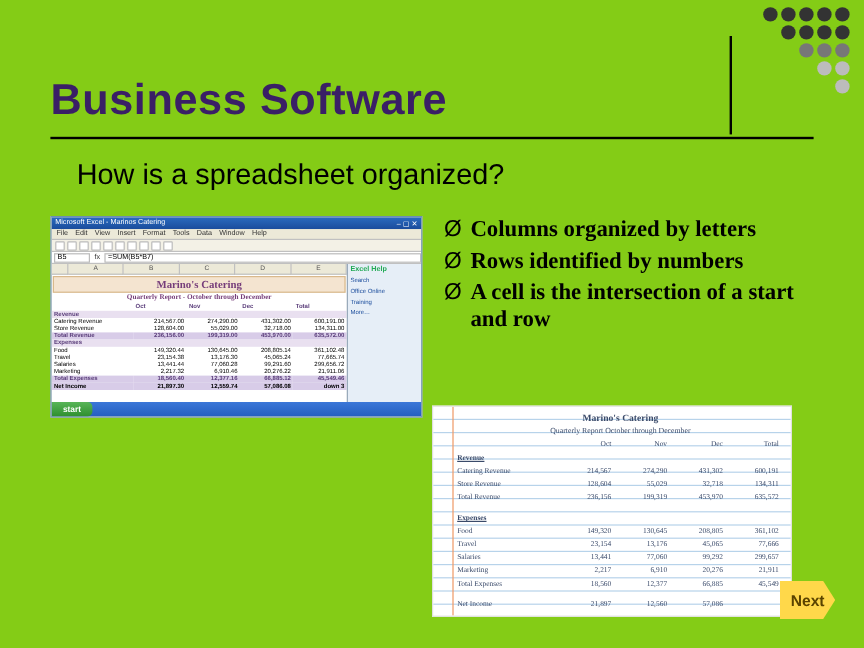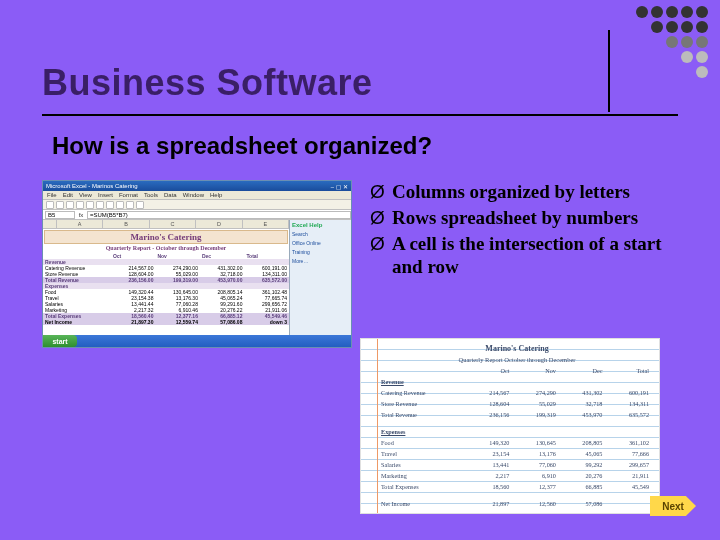--- a/index.html
+++ b/index.html
@@ -1,34 +1,34 @@
 <!DOCTYPE html>
 <html><head>
 <meta charset="utf-8">
 <style>
   * { box-sizing: border-box; margin: 0; padding: 0; }
   html, body { width: 720px; height: 540px; font-family: Arial, Helvetica, sans-serif; background: #fff; overflow: hidden; }
-  .slide { position: relative; width: 720px; height: 540px; background: #8b5cf6; }
+  .slide { position: relative; width: 720px; height: 540px; background: #84cc16; }
 
   
   .corner-dots { position: absolute; top: 6px; right: 12px; display: grid; grid-template-columns: repeat(5, 12px); grid-auto-rows: 12px; grid-gap: 3px; }
   .corner-dots .d { width: 12px; height: 12px; border-radius: 50%; }
   .d.a { background: #333; }
   .d.b { background: #777; }
   .d.c { background: #bcbcbc; }
   .d.e { background: transparent; }
 
   
   .title-wrap { position: absolute; top: 62px; left: 42px; right: 42px; }
   .title { font-size: 36px; font-weight: 700; color: #3a1f66; letter-spacing: 0.5px; }
   .title-rule { position: absolute; left: 42px; right: 42px; top: 114px; height: 2px; background: #000; }
   .title-rule-short { position: absolute; right: 110px; top: 30px; width: 2px; height: 82px; background: #000; }
 
   
-  .subtitle { position: absolute; top: 132px; left: 52px; font-size: 24px; color: #000; font-weight: bold; }
+  .subtitle { position: absolute; top: 132px; left: 64px; font-size: 24px; color: #000; }
 
   
   .body { position: absolute; top: 180px; left: 42px; right: 42px; bottom: 30px; display: flex; gap: 18px; }
   .left-col { width: 310px; display: flex; flex-direction: column; gap: 10px; }
   .right-col { flex: 1; }
 
   
   ul.bullets { list-style: none; padding-left: 0; }
   ul.bullets li { position: relative; padding-left: 22px; font-size: 19px; font-weight: 700; color: #000; line-height: 1.25; margin-bottom: 2px; font-family: Georgia, 'Times New Roman', serif; }
   ul.bullets li .marker { position: absolute; left: 0; top: 0; font-family: Arial, sans-serif; font-weight: 400; }
@@ -69,21 +69,21 @@
   .ledger .rule { border-bottom: 1px solid #b7d3ea; height: 11px; }
   .ledger .content { position:absolute; left:20px; top:4px; right:6px; font-size:7px; line-height:11px; }
   .ledger .lt { text-align:center; font-weight:700; font-size:8px; }
   .ledger .ls { text-align:center; font-size:6.5px; }
   .ledger table { width:100%; font-size:6.2px; border-collapse:collapse; }
   .ledger td { padding:0; height:11px; vertical-align:bottom; }
   .ledger td.n { text-align:right; padding-right:4px; }
   .ledger .hd { font-weight:700; text-decoration: underline; }
 
   
-  .next-btn { position: absolute; right: 24px; bottom: 24px; width: 46px; height: 20px; background: #ffd84a; border: none; display: flex; align-items: center; justify-content: center; font-size: 10px; font-weight: 700; color: #5a4300; font-family: Arial, sans-serif; clip-path: polygon(0 0, 78% 0, 100% 50%, 78% 100%, 0 100%); cursor: pointer; }
+  .next-btn { position: absolute; right: 24px; bottom: 24px; width: 46px; height: 32px; background: #ffd84a; border: none; display: flex; align-items: center; justify-content: center; font-size: 13px; font-weight: 700; color: #5a4300; font-family: Arial, sans-serif; clip-path: polygon(0 0, 78% 0, 100% 50%, 78% 100%, 0 100%); cursor: pointer; }
 </style>
 </head>
 <body>
 
 <div class="slide">
 
   <div class="corner-dots">
     <span class="d a"></span>
       <span class="d a"></span>
       <span class="d a"></span>
@@ -261,21 +261,21 @@
         <div class="taskbar">
           <div class="start">start</div>
         </div>
       </div>
 
     </div>
 
     <div class="right-col">
       <ul class="bullets">
         <li><span class="marker">Ø</span><span>Columns organized by letters</span></li>
-        <li><span class="marker">Ø</span><span>Rows spreadsheet by numbers</span></li>
+        <li><span class="marker">Ø</span><span>Rows identified by numbers</span></li>
         <li><span class="marker">Ø</span><span>A cell is the intersection of a start and row</span></li>
       </ul>
     </div>
   </div>
 
   <div class="ledger">
     <div class="rule"></div>
       <div class="rule"></div>
       <div class="rule"></div>
       <div class="rule"></div>

